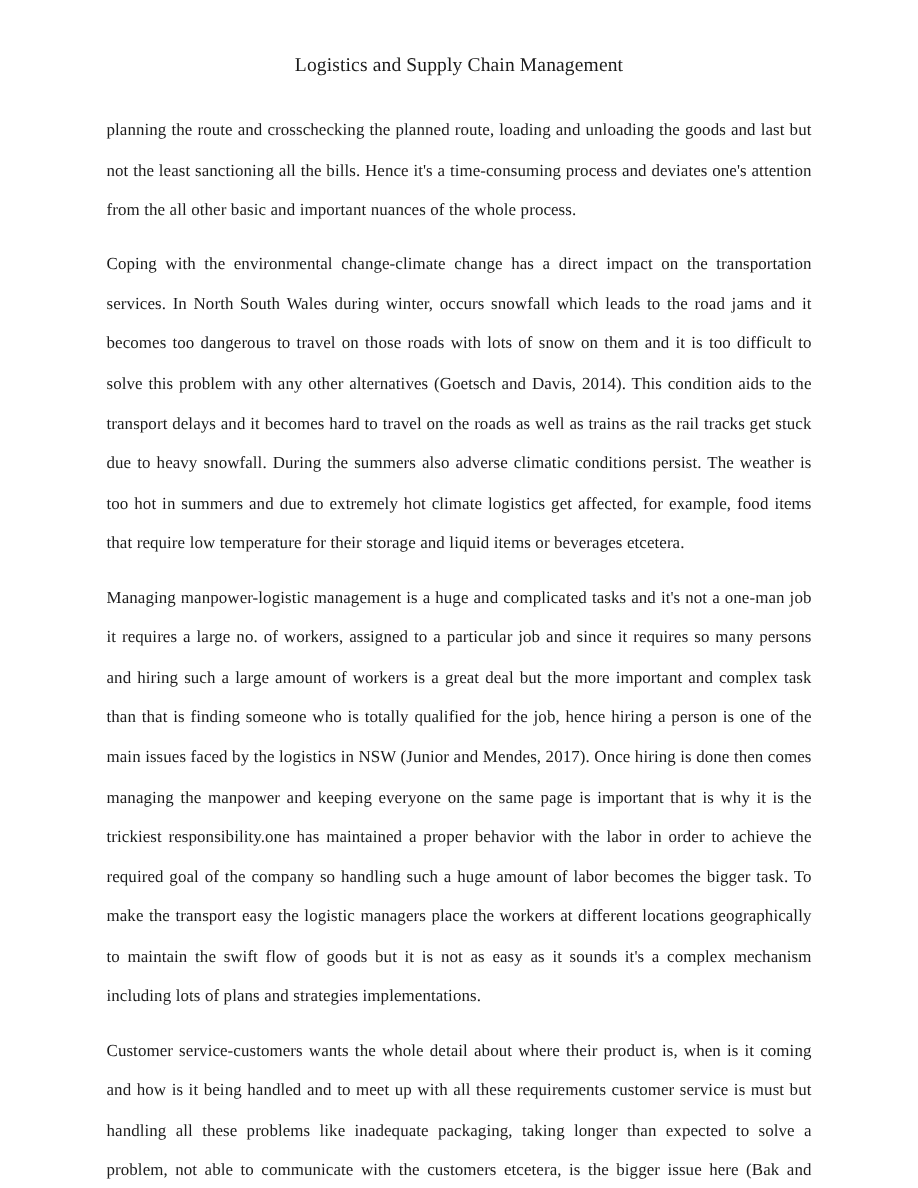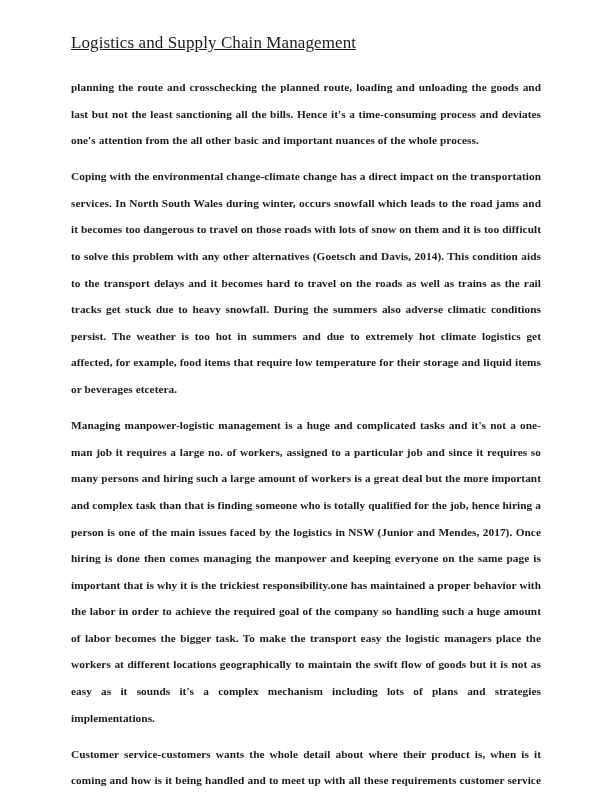--- a/index.html
+++ b/index.html
@@ -19,43 +19,41 @@
     box-sizing: border-box;
     overflow: hidden;
   }
   .content {
     position: absolute;
     left: 71px;
     top: 36px;
     width: 470px;
   }
   .running-header {
-    font-size: 17px;
+    font-size: 13px;
     line-height: 14px;
     color: #1b1b1b;
-    text-align: left;
+    text-align: center;
     margin: 0 0 0 0;
     letter-spacing: 0.1px;
-    text-decoration: underline;
   }
   .body-block {
     margin-top: 24px;
   }
   p.para {
     font-size: 11.3px;
     line-height: 26.6px;
     text-align: justify;
     text-justify: inter-word;
     margin: 0 0 9.5px 0;
     color: #1b1b1b;
     hyphens: none;
     -webkit-hyphens: none;
     letter-spacing: 0.05px;
     word-spacing: 0.1px;
-    font-weight: bold;
   }
   p.para:last-child {
     margin-bottom: 0;
   }
 </style>
 </head>
 <body>
 
 <div class="page">
   <div class="content">

